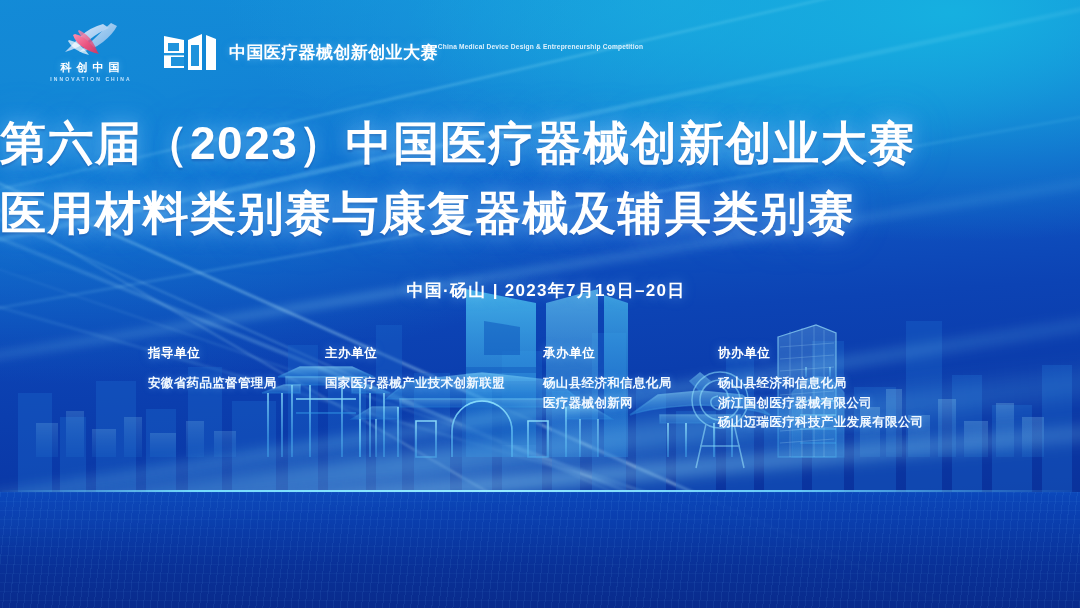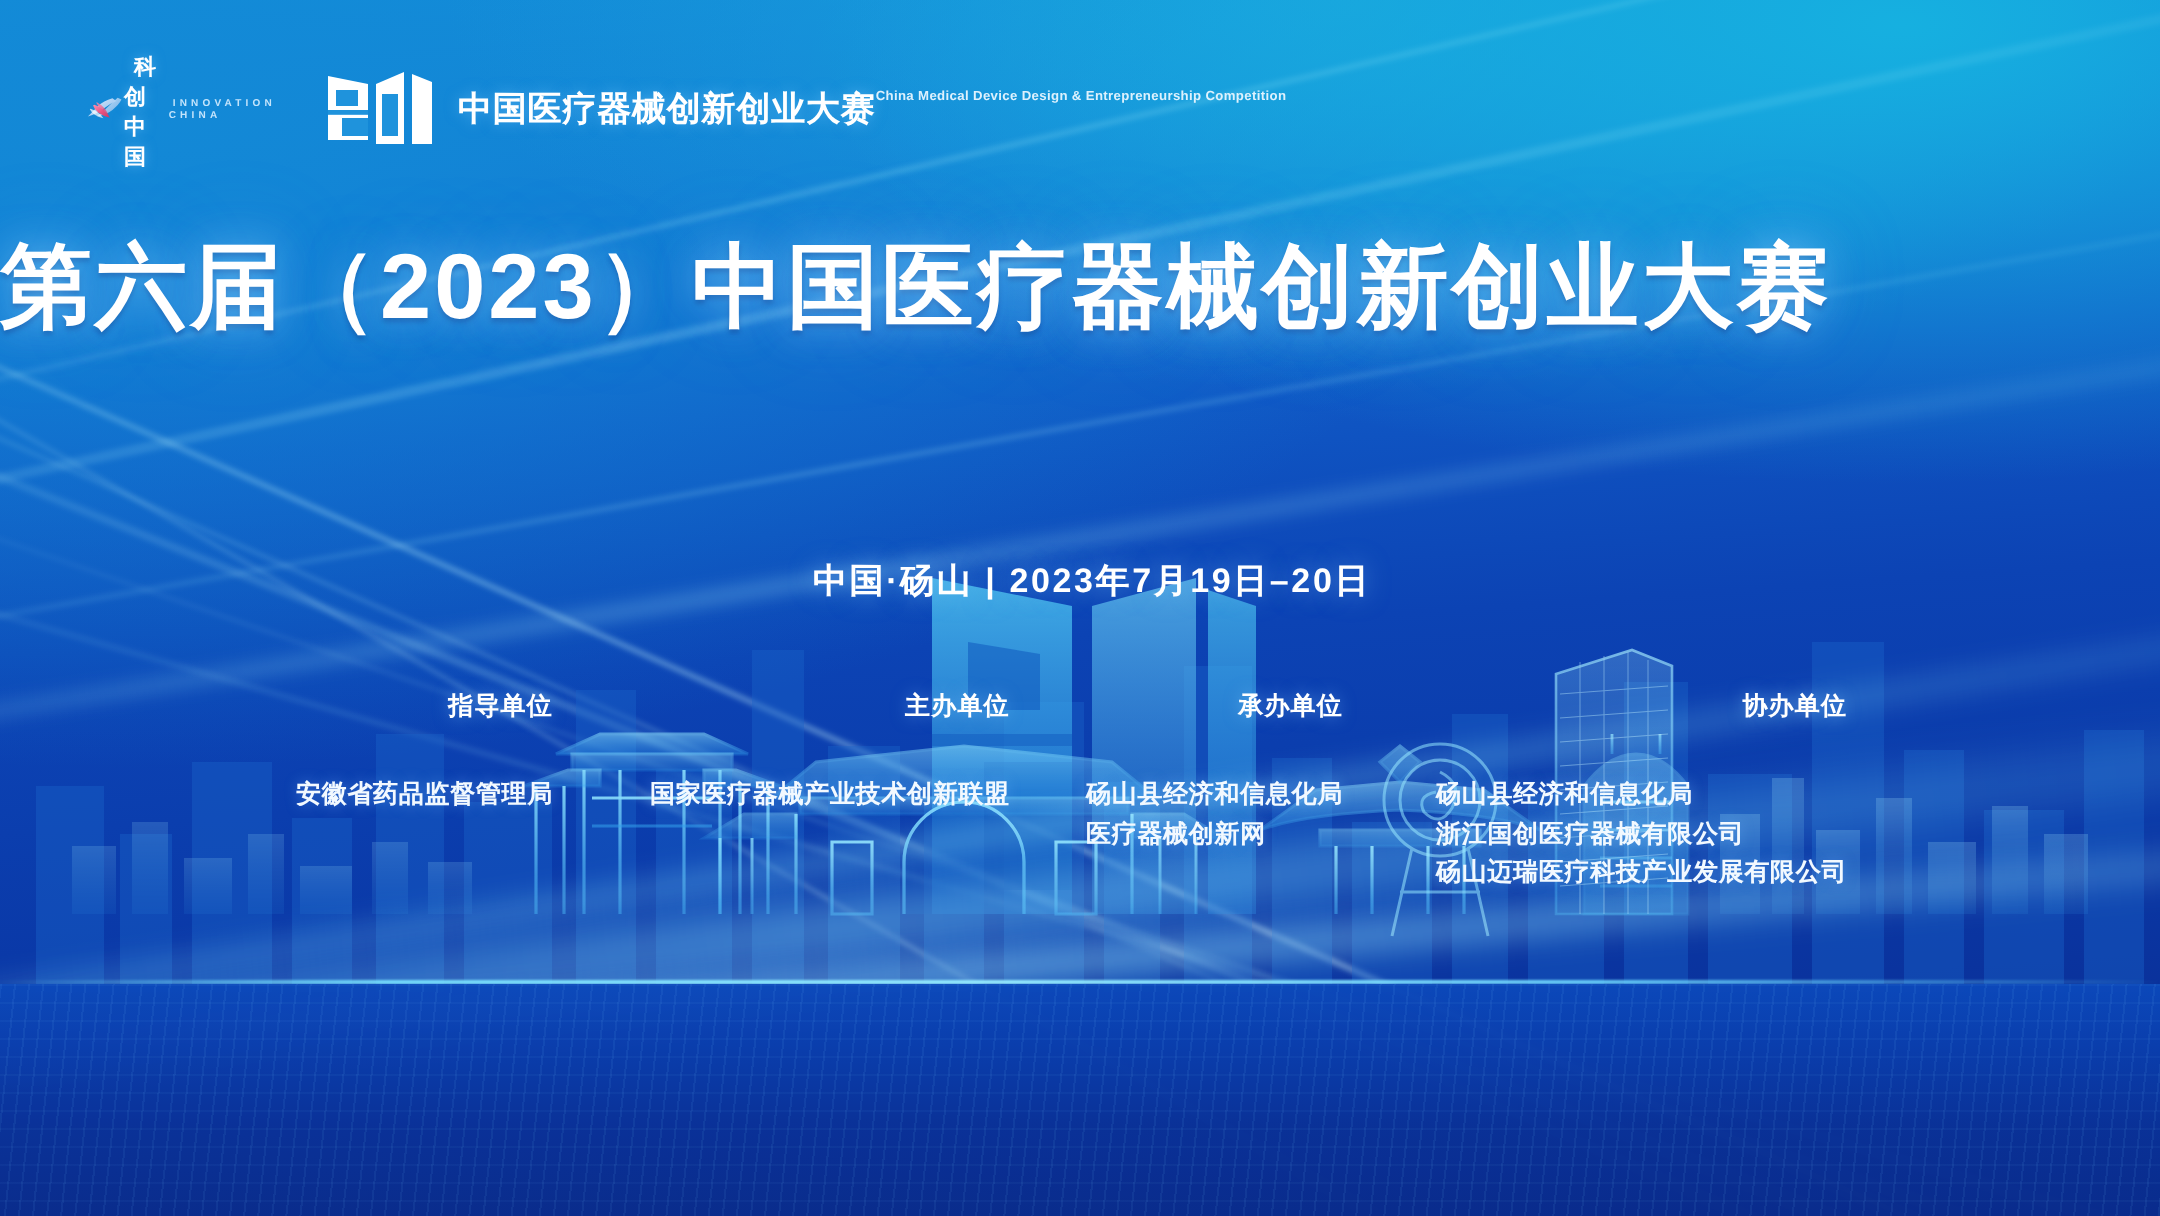--- a/index.html
+++ b/index.html
@@ -58,21 +58,21 @@
     filter:blur(.4px);
   }
 
   
   .skyline { position:absolute; left:0; right:0; bottom:112px; height:215px; pointer-events:none; }
   .sky-far, .sky-mid, .sky-near { position:absolute; left:0; bottom:0; width:100%; }
 
   
   .header { position:absolute; top:22px; left:42px; display:flex; align-items:center; gap:24px; }
 
-  .logo-kc { display:flex; flex-direction:row; align-items:center; width:96px; }
+  .logo-kc { display:flex; flex-direction:column; align-items:center; width:96px; }
   .kc-mark { width:62px; height:34px; }
   .kc-cn {
     margin-top:4px;
     font-size:11px; font-weight:700; letter-spacing:5px;
     color:#ffffff; text-indent:5px;
     text-shadow:0 0 6px rgba(120,200,255,.55);
   }
   .kc-en {
     margin-top:1px;
     font-size:5px; font-weight:700; letter-spacing:2.1px;
@@ -118,23 +118,22 @@
 
   
   .orgs { position:absolute; top:345px; left:0; width:1080px; height:90px; }
   .org-col { position:absolute; top:0; }
   .org-col:nth-child(1) { left:148px; }
   .org-col:nth-child(2) { left:325px; }
   .org-col:nth-child(3) { left:543px; }
   .org-col:nth-child(4) { left:718px; }
   .org-title {
     font-size:12.5px; font-weight:700; color:#ffffff;
-    letter-spacing:.6px; margin-bottom:26px;
+    letter-spacing:.6px; margin-bottom:12px;
     text-shadow:0 0 8px rgba(130,200,255,.5);
-    text-align:right;
   }
   .org-item {
     font-size:12.5px; font-weight:700; color:#f2f9ff;
     letter-spacing:.35px; line-height:19.5px; white-space:nowrap;
     text-shadow:0 0 7px rgba(110,185,255,.45);
   }
 </style>
 </head>
 <body>
 
@@ -355,20 +354,21 @@
       </svg>
       <div class="cmd-text">
         <div class="cmd-cn">中国医疗器械创新创业大赛</div>
         <div class="cmd-en">China Medical Device Design &amp; Entrepreneurship Competition</div>
       </div>
     </div>
   </div>
 
   <div class="title-wrap">
     <div class="title-line">第六届（2023）中国医疗器械创新创业大赛</div>
+    <div class="title-line">医用材料类别赛与康复器械及辅具类别赛</div>
   </div>
 
   <div class="subtitle">中国·砀山 | 2023年7月19日–20日</div>
 
   <div class="orgs">
 
     <div class="org-col">
       <div class="org-title">指导单位</div>
       <div class="org-item">安徽省药品监督管理局</div>
     </div>

